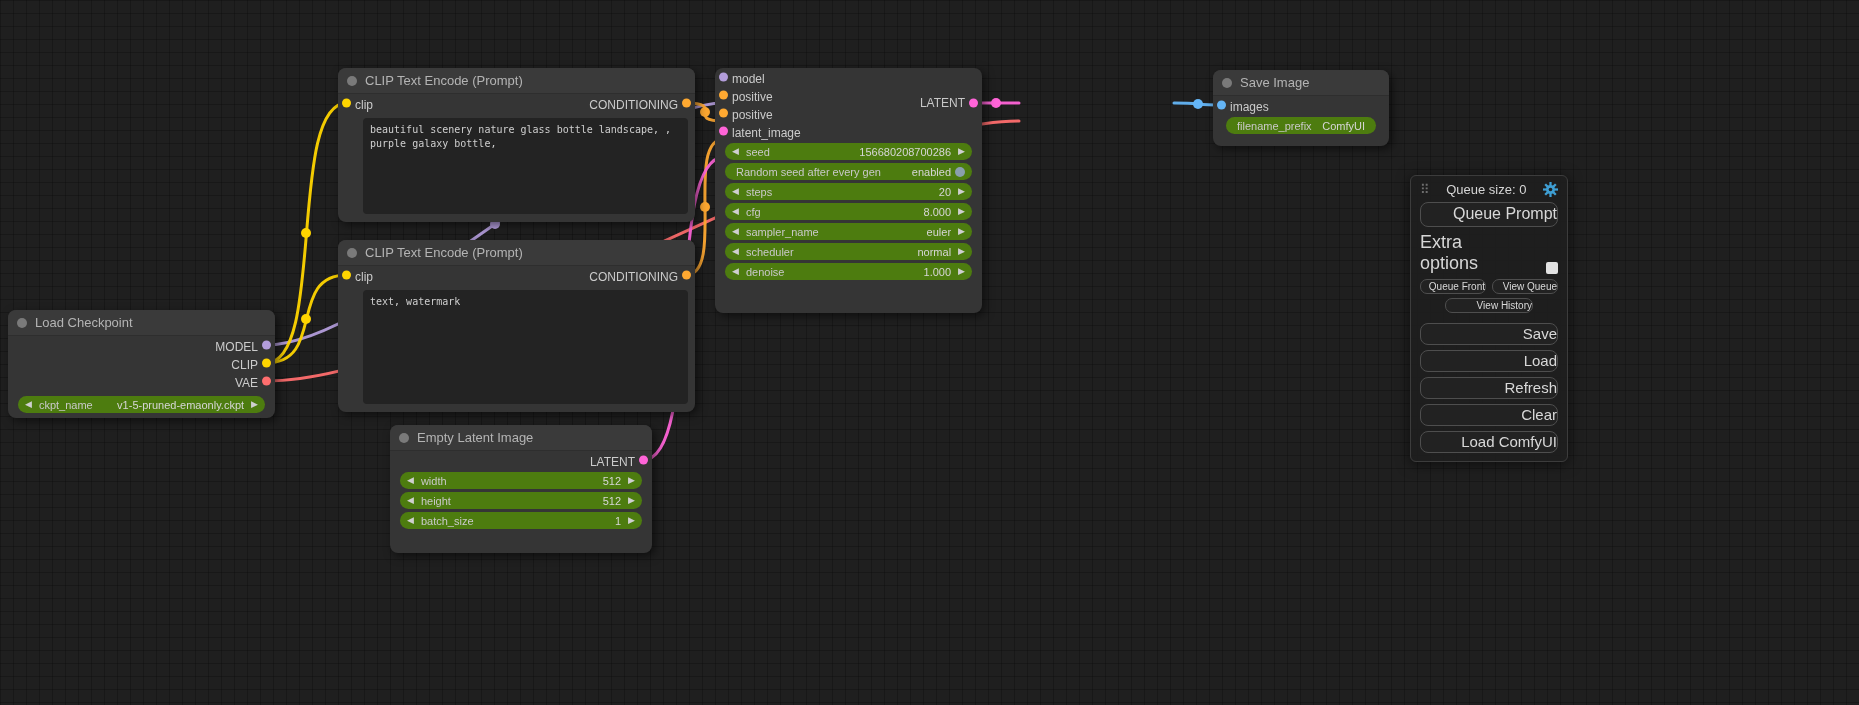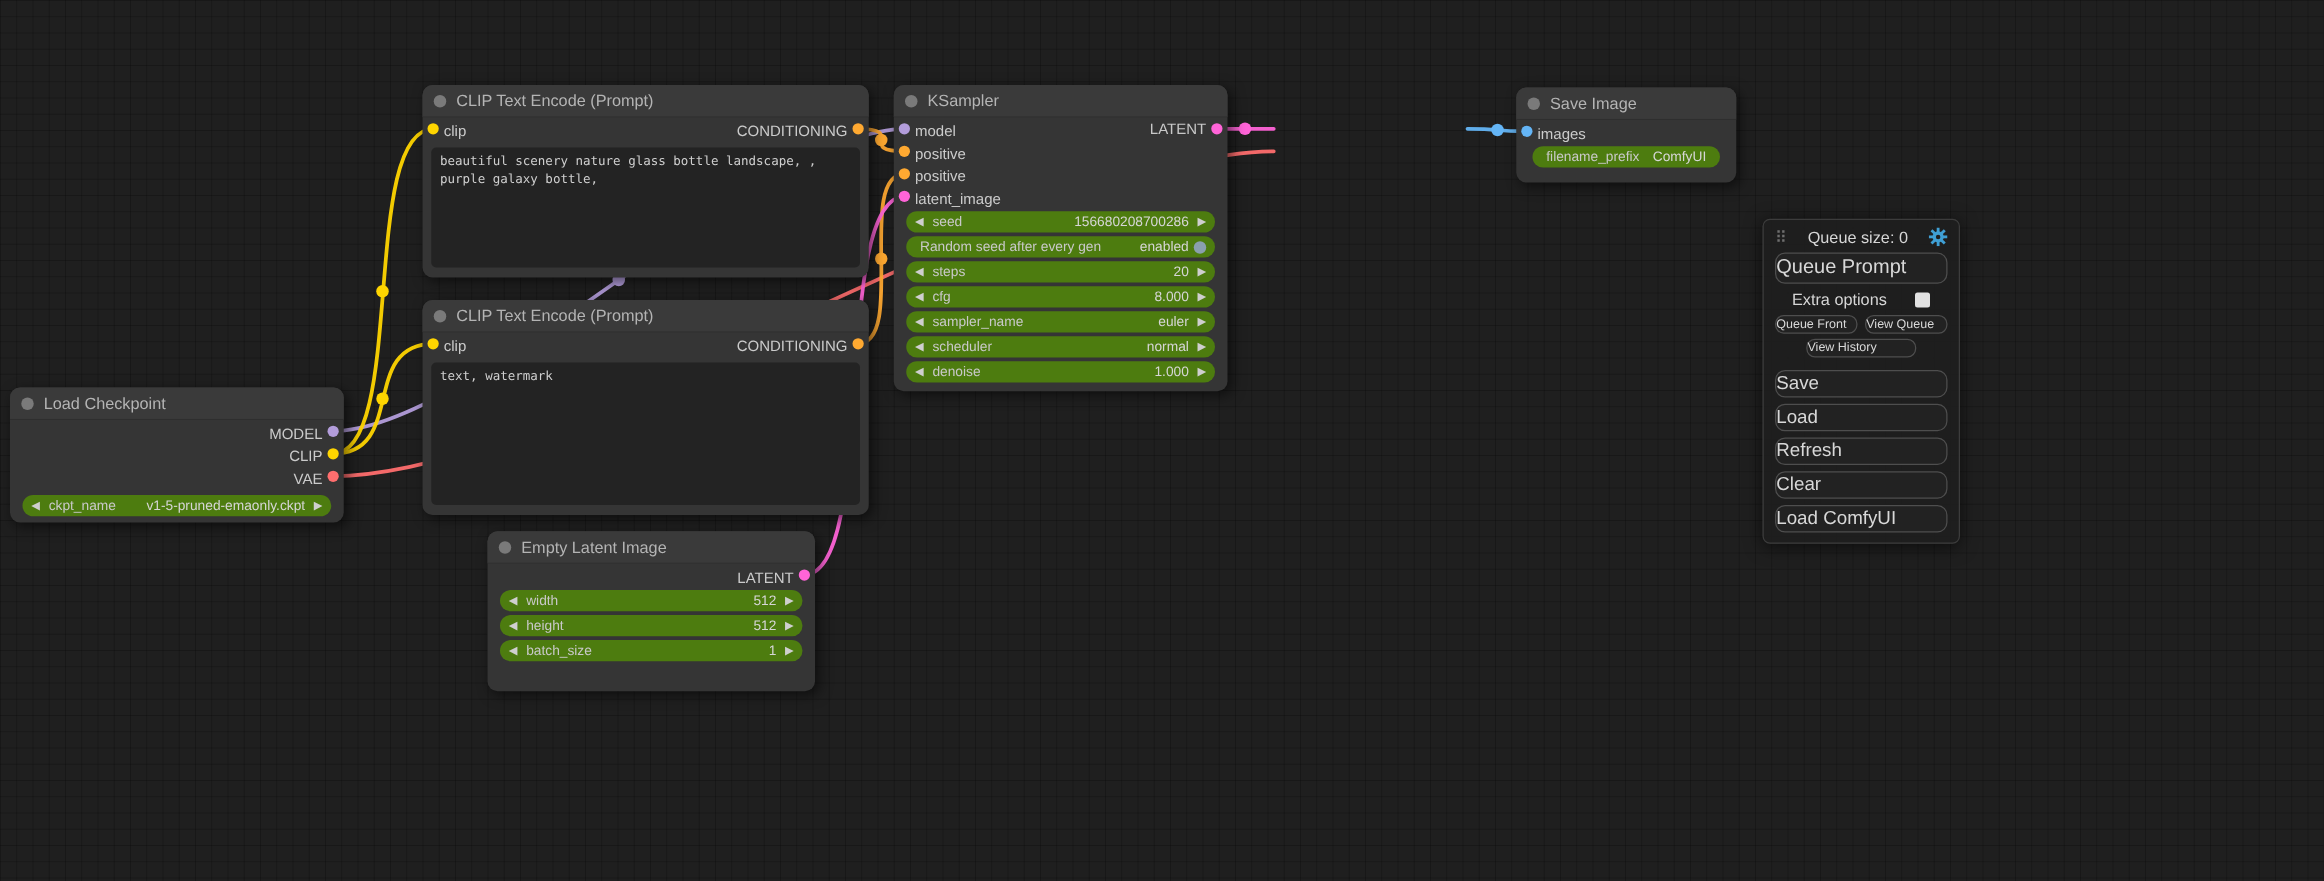--- a/index.html
+++ b/index.html
@@ -41,36 +41,36 @@
 
   .widget{position:relative;height:17px;margin:3px 10px 0;background:#4d7c0f;border-radius:9px;
         display:flex;align-items:center;padding:0 7px;font-size:11px;color:#c9c9c9}
   .w-arrow{font-size:9px;color:#cfcfcf;flex:none;line-height:1}
   .w-name{margin-left:7px;white-space:nowrap}
   .w-spacer{flex:1}
   .w-value{margin-right:7px;color:#d6d6d6;white-space:nowrap}
   .toggle-dot{width:10px;height:10px;border-radius:50%;background:#8a9fae;flex:none}
   .widget.narrow{margin:3px 13px 0}
 
-  .prompt-box{position:absolute;left:7px;right:7px;background:#232323;border-radius:4px;
+  .prompt-box{position:absolute;left:25px;right:7px;background:#232323;border-radius:4px;
         padding:5px 7px;font-family:"DejaVu Sans Mono",monospace;font-size:10px;line-height:1.4;
         color:#cfcfcf;white-space:pre-wrap;overflow:hidden}
 
   
   #menu{position:absolute;left:1410px;top:175px;width:158px;z-index:3;
         background:rgba(30,30,30,.93);border:1px solid #3c3c3c;border-radius:6px;
         box-shadow:0 2px 14px rgba(0,0,0,.6);padding:6px 9px 8px;color:#d6d6d6}
   .menu-head{display:flex;align-items:center;justify-content:space-between;font-size:13px;margin-bottom:5px}
   .drag-handle{color:#6e6e6e;font-size:13px;cursor:grab}
   .gear{display:flex;align-items:center;cursor:pointer}
   .btn{display:block;width:100%;background:#222;border:1px solid #4e4e4e;border-radius:8px;
-        color:#d8d8d8;text-align:left;font-size:15px;padding:1px 0 2px;margin-bottom:5px;
+        color:#d8d8d8;text-align:right;font-size:15px;padding:1px 0 2px;margin-bottom:5px;
         cursor:pointer;font-family:inherit}
   .btn.big{font-size:16px;padding:2px 0 3px}
-  .extra-row{display:flex;align-items:center;justify-content:center;gap:23px;font-size:13px;margin:1px 0 5px}
+  .extra-row{display:flex;align-items:flex-end;justify-content:center;gap:23px;font-size:18px;margin:1px 0 5px}
   .checkbox{width:12px;height:12px;background:#e2e2e2;border-radius:2px;cursor:pointer}
   .small-row{display:flex;gap:6px;margin-bottom:4px}
   .btn.small{font-size:10px;padding:1px 0;border-radius:7px;margin:0;flex:1}
   .btn.tiny{font-size:10px;padding:1px 0;border-radius:7px;width:88px;margin:0 auto 10px}
 </style>
 </head>
 <body>
 
 <div id="canvas">
 
@@ -175,24 +175,20 @@
     <div class="widget">
       <span class="w-arrow">◀</span>
       <span class="w-name">batch_size</span>
       <span class="w-spacer"></span>
       <span class="w-value">1</span>
       <span class="w-arrow">▶</span>
     </div>
   </div>
 
   <div class="node" style="left:715px;top:68px;width:267px;height:245px">
-    <div class="node-title">
-      <span class="tdot"></span>
-      <span>KSampler</span>
-    </div>
     <div class="slot-out-abs">
       <span class="out-label">LATENT</span>
       <span class="port out p-latent"></span>
     </div>
     <div class="slot-row">
       <span class="port in p-model"></span>
       <span class="in-label">model</span>
     </div>
     <div class="slot-row">
       <span class="port in p-cond"></span>

